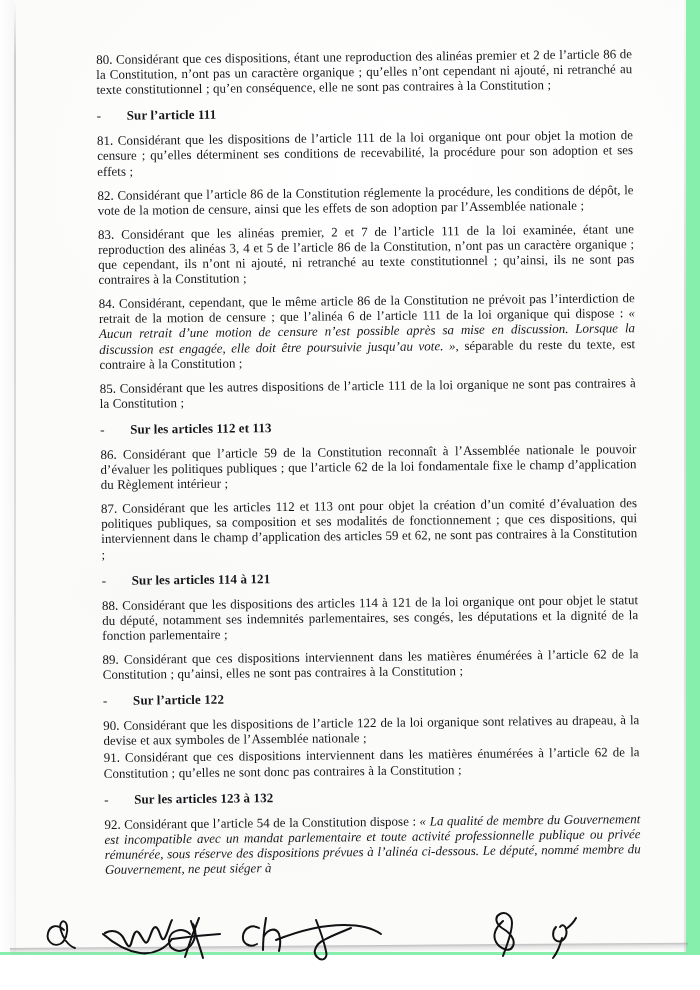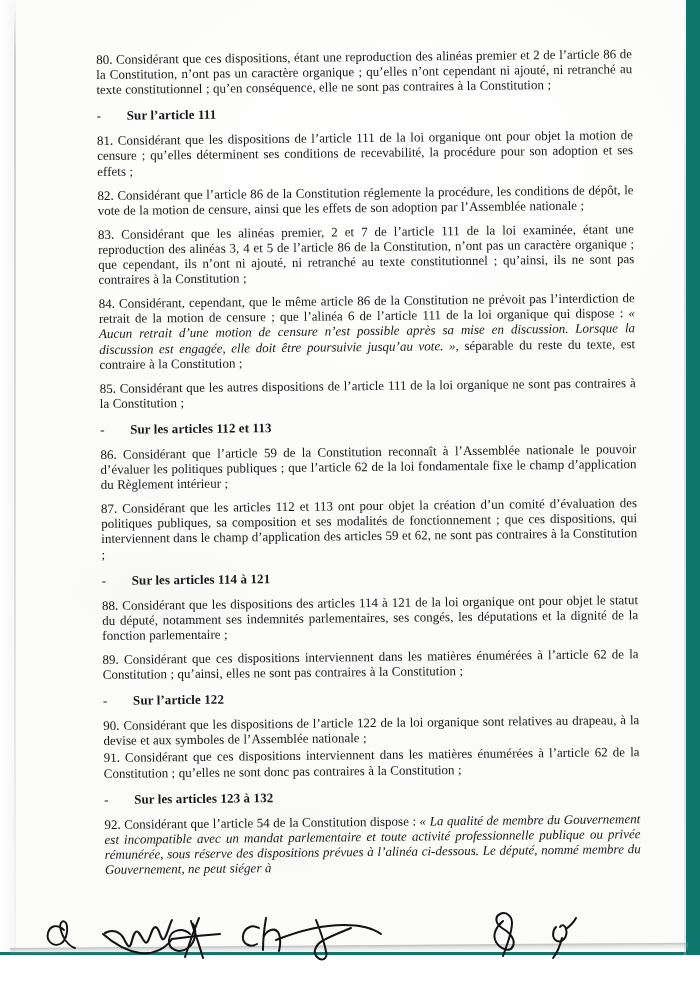--- a/index.html
+++ b/index.html
@@ -12,21 +12,21 @@
     height: 990px;
     overflow: hidden;
     font-family: "Liberation Serif", "DejaVu Serif", serif;
   }
 
   
   .scan {
     position: relative;
     width: 700px;
     height: 990px;
-    background: #0f766e;
+    background: #86efac;
     overflow: hidden;
   }
   .paper {
     position: absolute;
     left: 14px;
     top: 0;
     width: 672px;
     height: 952px;
     background:
       radial-gradient(ellipse 420px 300px at 58% 18%, #ffffff 0%, #fdfdfc 60%, #fbfbfa 100%),

